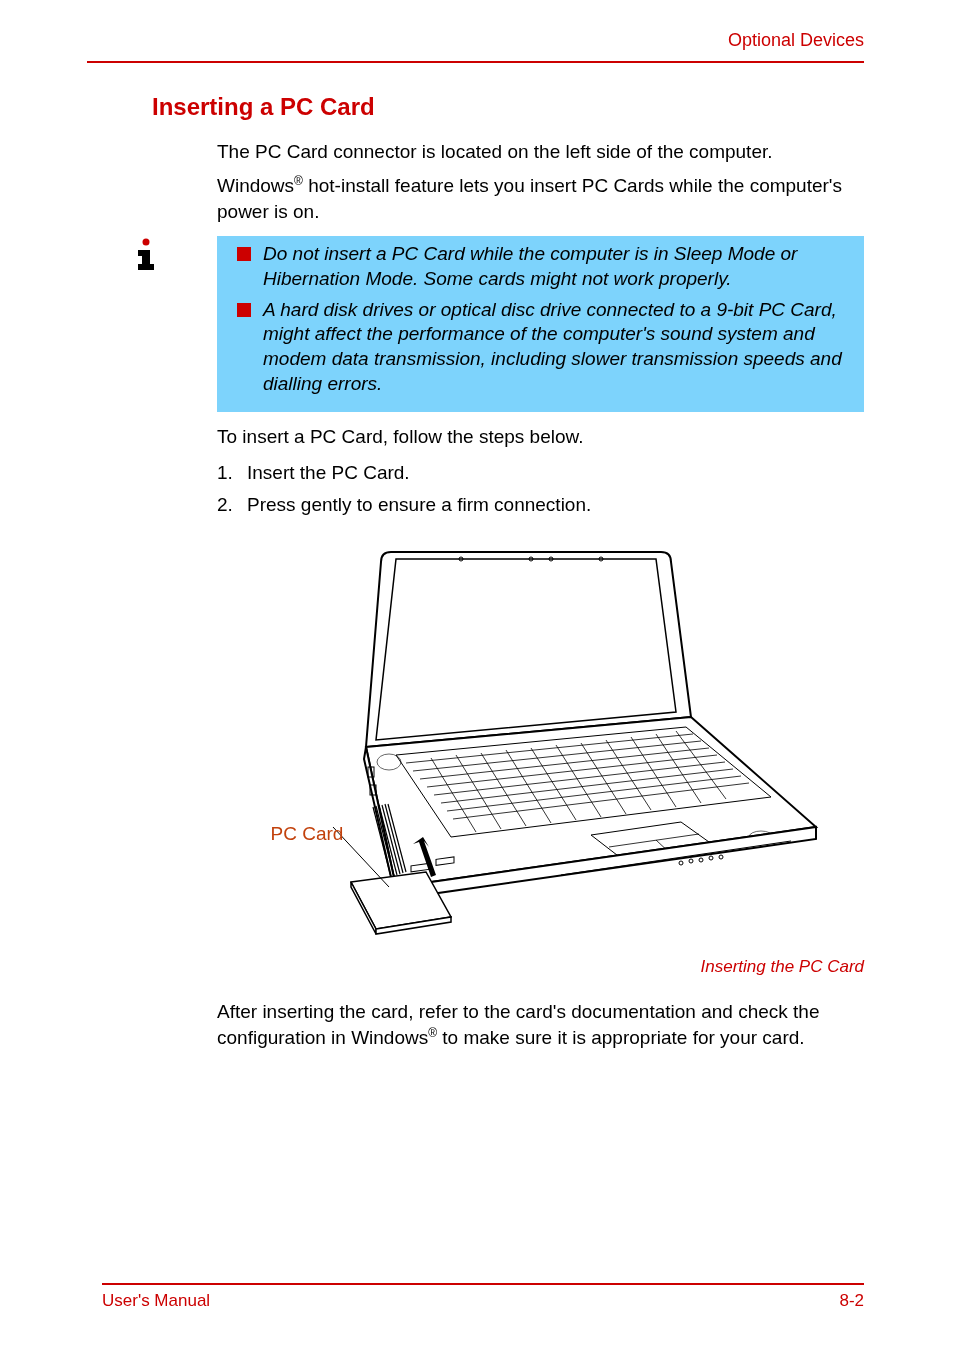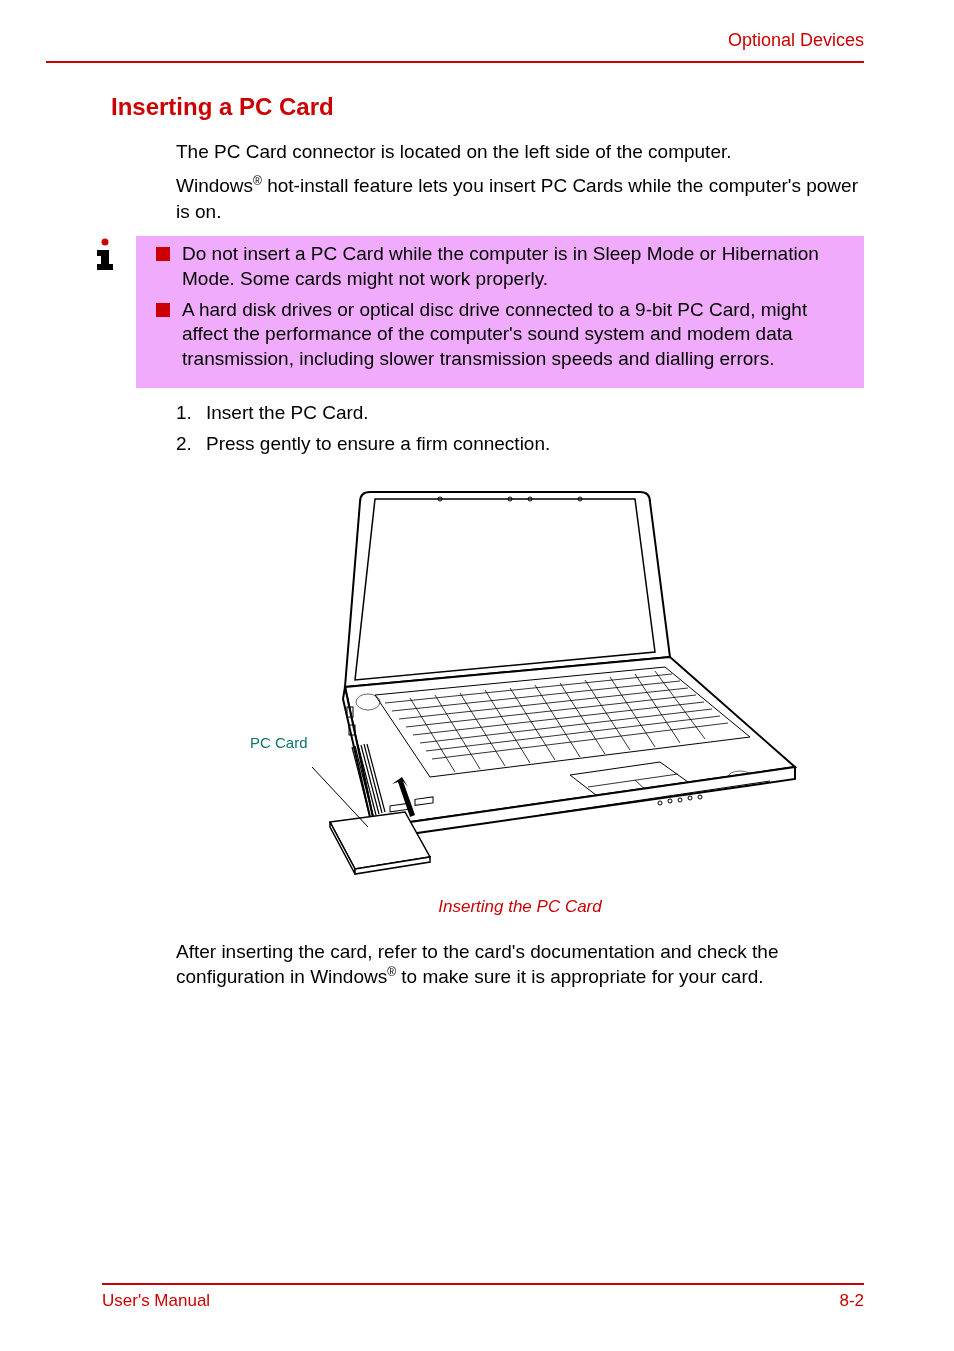--- a/index.html
+++ b/index.html
@@ -9,21 +9,21 @@
     }
     body {
       font-family: Arial, Helvetica, sans-serif;
       background: #fff;
       width: 954px;
       height: 1351px;
       position: relative;
       color: #000;
     }
     .page {
-      padding: 30px 90px 0 46px;
+      padding: 30px 90px 0 87px;
     }
     .header {
       text-align: right;
       color: #c00;
       font-size: 18px;
       padding-bottom: 10px;
     }
     .hr-top {
       border: none;
       border-top: 2px solid #c00;
@@ -55,24 +55,26 @@
       margin: 12px 0 12px -40px;
     }
     .info-icon {
       position: absolute;
       left: -45px;
       top: 0;
       width: 36px;
       height: 36px;
     }
     .note-box {
-      background: #f0abfc;
+      background: #7dd3fc;
       padding: 6px 12px 10px 20px;
+      font-style: italic;
       font-size: 19px;
       line-height: 1.3;
+      margin-left: 40px;
     }
     .note-item {
       position: relative;
       padding-left: 26px;
       margin-bottom: 6px;
     }
     .note-bullet {
       position: absolute;
       left: 0;
       top: 5px;
@@ -98,30 +100,30 @@
       text-align: center;
       margin: 20px 0 10px 0;
       position: relative;
     }
     .figure-svg-wrap {
       position: relative;
       display: inline-block;
     }
     .figure-label {
       position: absolute;
-      color: #0f766e;
-      font-size: 15px;
+      color: #c2410c;
+      font-size: 19px;
       left: 10px;
-      top: 256px;
+      top: 284px;
     }
     .figure-caption {
       color: #c00;
       font-style: italic;
       font-size: 17px;
-      text-align: center;
+      text-align: right;
       margin-top: 12px;
       margin-bottom: 20px;
     }
     .footer {
       position: absolute;
       bottom: 40px;
       left: 102px;
       right: 90px;
     }
     .hr-bottom {
@@ -163,20 +165,21 @@
           <span class="note-bullet"></span>
           <span>Do not insert a PC Card while the computer is in Sleep Mode or Hibernation Mode. Some cards might not work properly.</span>
         </div>
         <div class="note-item">
           <span class="note-bullet"></span>
           <span>A hard disk drives or optical disc drive connected to a 9-bit PC Card, might affect the performance of the computer's sound system and modem data transmission, including slower transmission speeds and dialling errors.</span>
         </div>
       </div>
     </div>
 
+    <div class="para">To insert a PC Card, follow the steps below.</div>
     <div class="steps">
       <div class="step">
         <span class="step-num">1.</span>
         <span>Insert the PC Card.</span>
       </div>
       <div class="step">
         <span class="step-num">2.</span>
         <span>Press gently to ensure a firm connection.</span>
       </div>
     </div>

